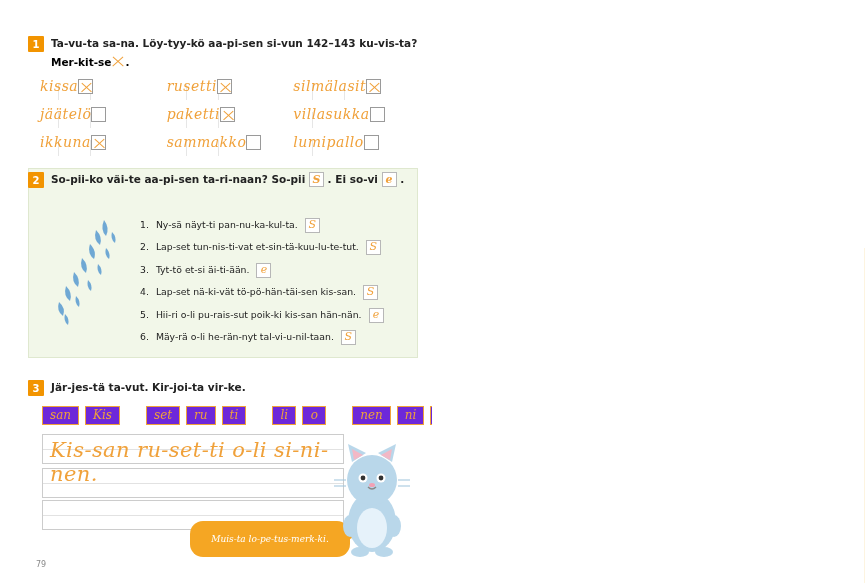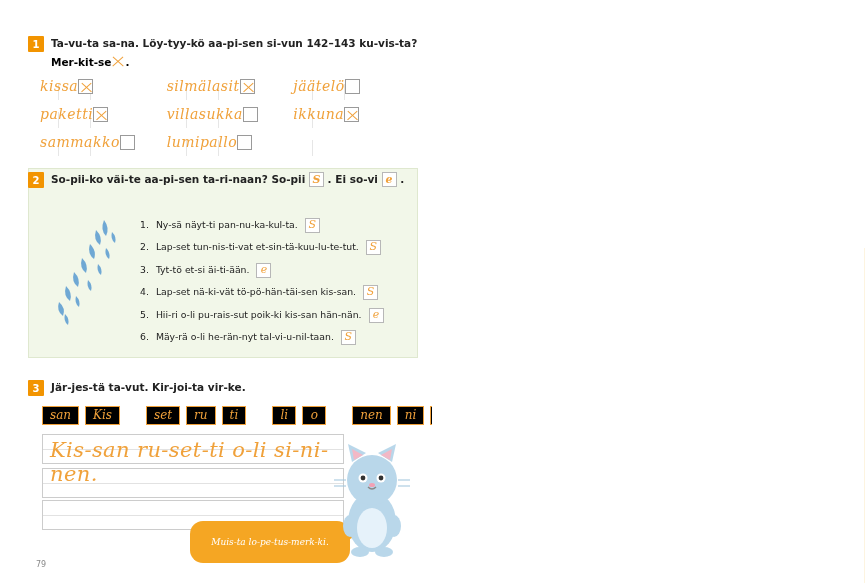--- a/index.html
+++ b/index.html
@@ -90,40 +90,40 @@
     display:inline-flex; align-items:center; justify-content:center;
     width:15px; height:15px; border:1px solid #b7b7b7; background:#fff;
     font-family:"DejaVu Serif", serif; font-style:italic; font-size:11px; color:#f0a13a;
   }
   .bird { position:absolute; left:52px; top:214px; width:80px; height:120px; }
 
   
   .ex3 { position:absolute; left:28px; top:380px; width:400px; }
   .chip-row { position:absolute; left:42px; top:406px; display:flex; align-items:center; gap:6px; }
   .chip {
-    border:1px solid #f0a13a; background:#000000; color:#f0a13a;
+    border:1px solid #f0a13a; background:#6d28d9; color:#f0a13a;
     font-family:"DejaVu Serif", serif; font-style:italic; font-size:12px;
     padding:2px 7px; min-width:24px; text-align:center; line-height:1.1;
   }
   .chip-gap { width:14px; }
   .answer-line {
     position:absolute; left:42px; width:302px; height:30px;
     border:1px solid #cccccc;
     background: linear-gradient(to bottom, transparent 0, transparent 14px, #e2e2e2 14px, #e2e2e2 15px, transparent 15px);
   }
   .answer-line.l1 { top:434px; }
   .answer-line.l2 { top:468px; }
   .answer-line.l3 { top:500px; }
   .answer-text {
     position:absolute; left:50px; top:438px; width:300px;
     font-family:"DejaVu Serif", serif; font-style:italic;
     font-size:21px; color:#f0a13a; letter-spacing:0.4px;
   }
   .speech-bubble {
-    position:absolute; left:190px; top:521px; width:160px; height:42px;
+    position:absolute; left:190px; top:521px; width:160px; height:36px;
     background:#f5a623; border-radius:13px; color:#fff;
     font-size:9px; display:flex; align-items:center; justify-content:center;
     font-family:"DejaVu Serif", serif; font-style:italic;
   }
   .speech-bubble::after {
     content:""; position:absolute; right:-8px; top:9px;
     border-left:10px solid #f5a623; border-top:5px solid transparent; border-bottom:5px solid transparent;
   }
   .cat { position:absolute; left:330px; top:440px; width:84px; height:118px; }
 
@@ -200,20 +200,24 @@
       <i style="left:18px; top:66px;"></i>
         <i style="left:50px; top:66px;"></i>
       <i style="left:146px; top:66px;"></i>
         <i style="left:178px; top:66px;"></i>
       <i style="left:272px; top:66px;"></i>
     </div>
 
     <div class="word-grid">
       <div class="word-cell">
         <span class="hand-word">kissa</span>
+        <span class="chk x"></span>
+      </div>
+      <div class="word-cell">
+        <span class="hand-word">rusetti</span>
         <span class="chk x"></span>
       </div>
       <div class="word-cell">
         <span class="hand-word">silmälasit</span>
         <span class="chk x"></span>
       </div>
 
       <div class="word-cell">
         <span class="hand-word">jäätelö</span>
         <span class="chk"></span>

